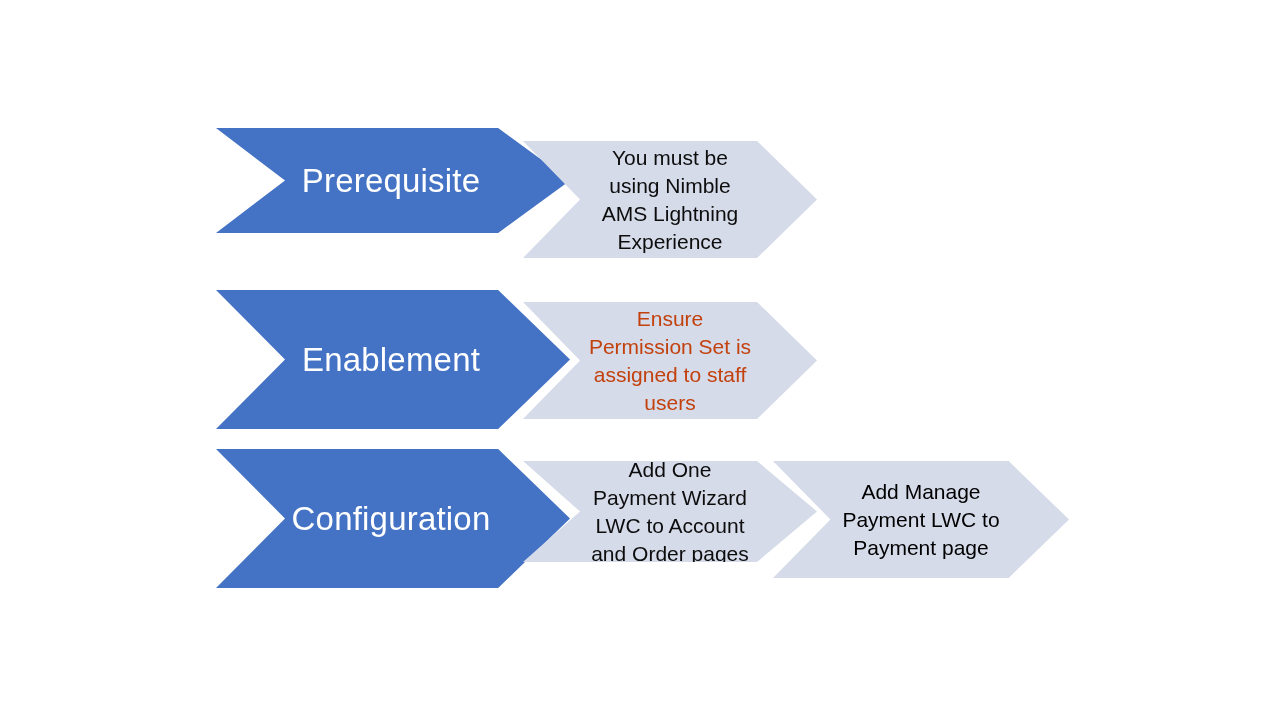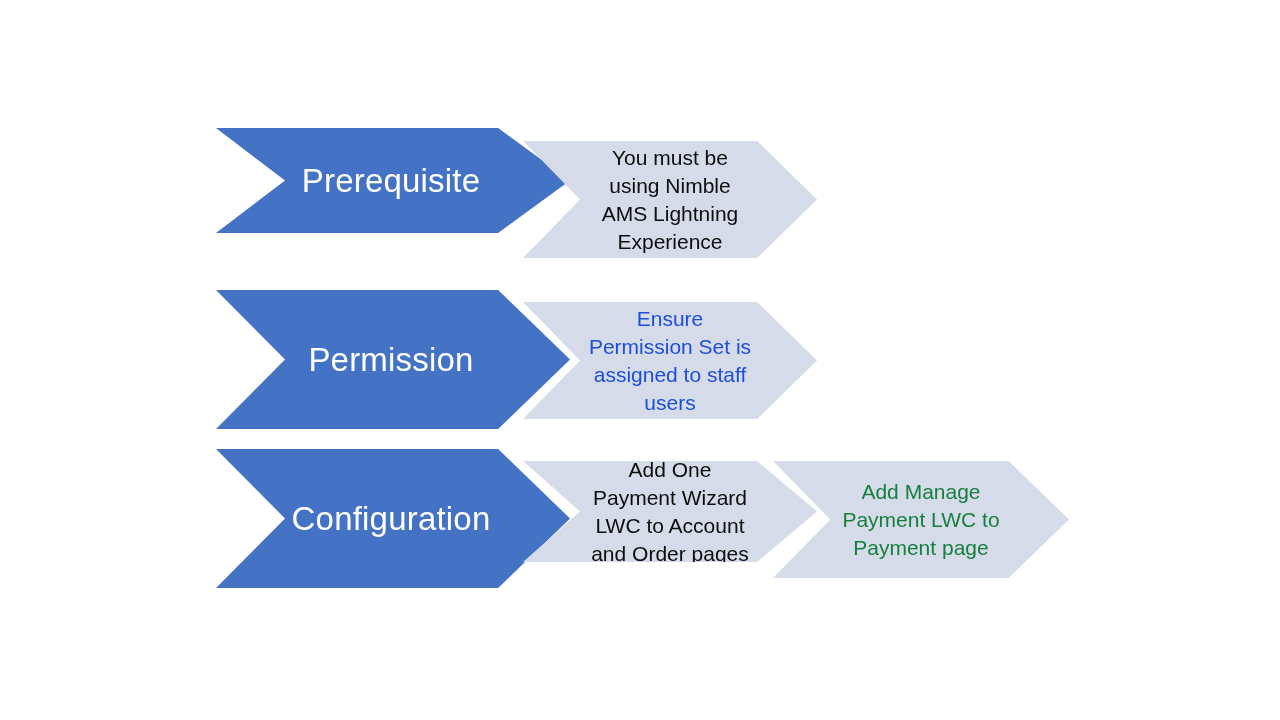--- a/index.html
+++ b/index.html
@@ -52,37 +52,37 @@
     <div class="stage-label" style="color: rgb(255, 255, 255);">Prerequisite</div>
   </div>
   <div class="chev step" style="left: 523px; top: 141px; width: 294px; height: 117px; background: rgb(214, 219, 234);">
     <div class="step-label" style="color: rgb(13, 13, 13);">You must be
 using Nimble
 AMS Lightning
 Experience</div>
   </div>
 
   <div class="chev stage" style="left: 216px; top: 290px; width: 354px; height: 139px; background: rgb(68, 114, 196);">
-    <div class="stage-label" style="color: rgb(255, 255, 255);">Permission</div>
+    <div class="stage-label" style="color: rgb(255, 255, 255);">Enablement</div>
   </div>
   <div class="chev step" style="left: 523px; top: 302px; width: 294px; height: 117px; background: rgb(214, 219, 234);">
-    <div class="step-label" style="color: #1d4ed8;">Ensure
+    <div class="step-label" style="color: #c2410c;">Ensure
 Permission Set is
 assigned to staff
 users</div>
   </div>
 
   <div class="chev stage" style="left: 216px; top: 449px; width: 354px; height: 139px; background: rgb(68, 114, 196);">
     <div class="stage-label" style="color: rgb(255, 255, 255);">Configuration</div>
   </div>
   <div class="chev step" style="left: 523px; top: 461px; width: 294px; height: 101px; background: rgb(214, 219, 234);">
     <div class="step-label" style="color: rgb(13, 13, 13);">Add One
 Payment Wizard
 LWC to Account
 and Order pages</div>
   </div>
   <div class="chev step" style="left: 773px; top: 461px; width: 296px; height: 117px; background: rgb(214, 219, 234);">
-    <div class="step-label" style="color: #15803d;">Add Manage
+    <div class="step-label" style="color: #000000;">Add Manage
 Payment LWC to
 Payment page</div>
   </div>
 
 </div>
 
 </body></html>

